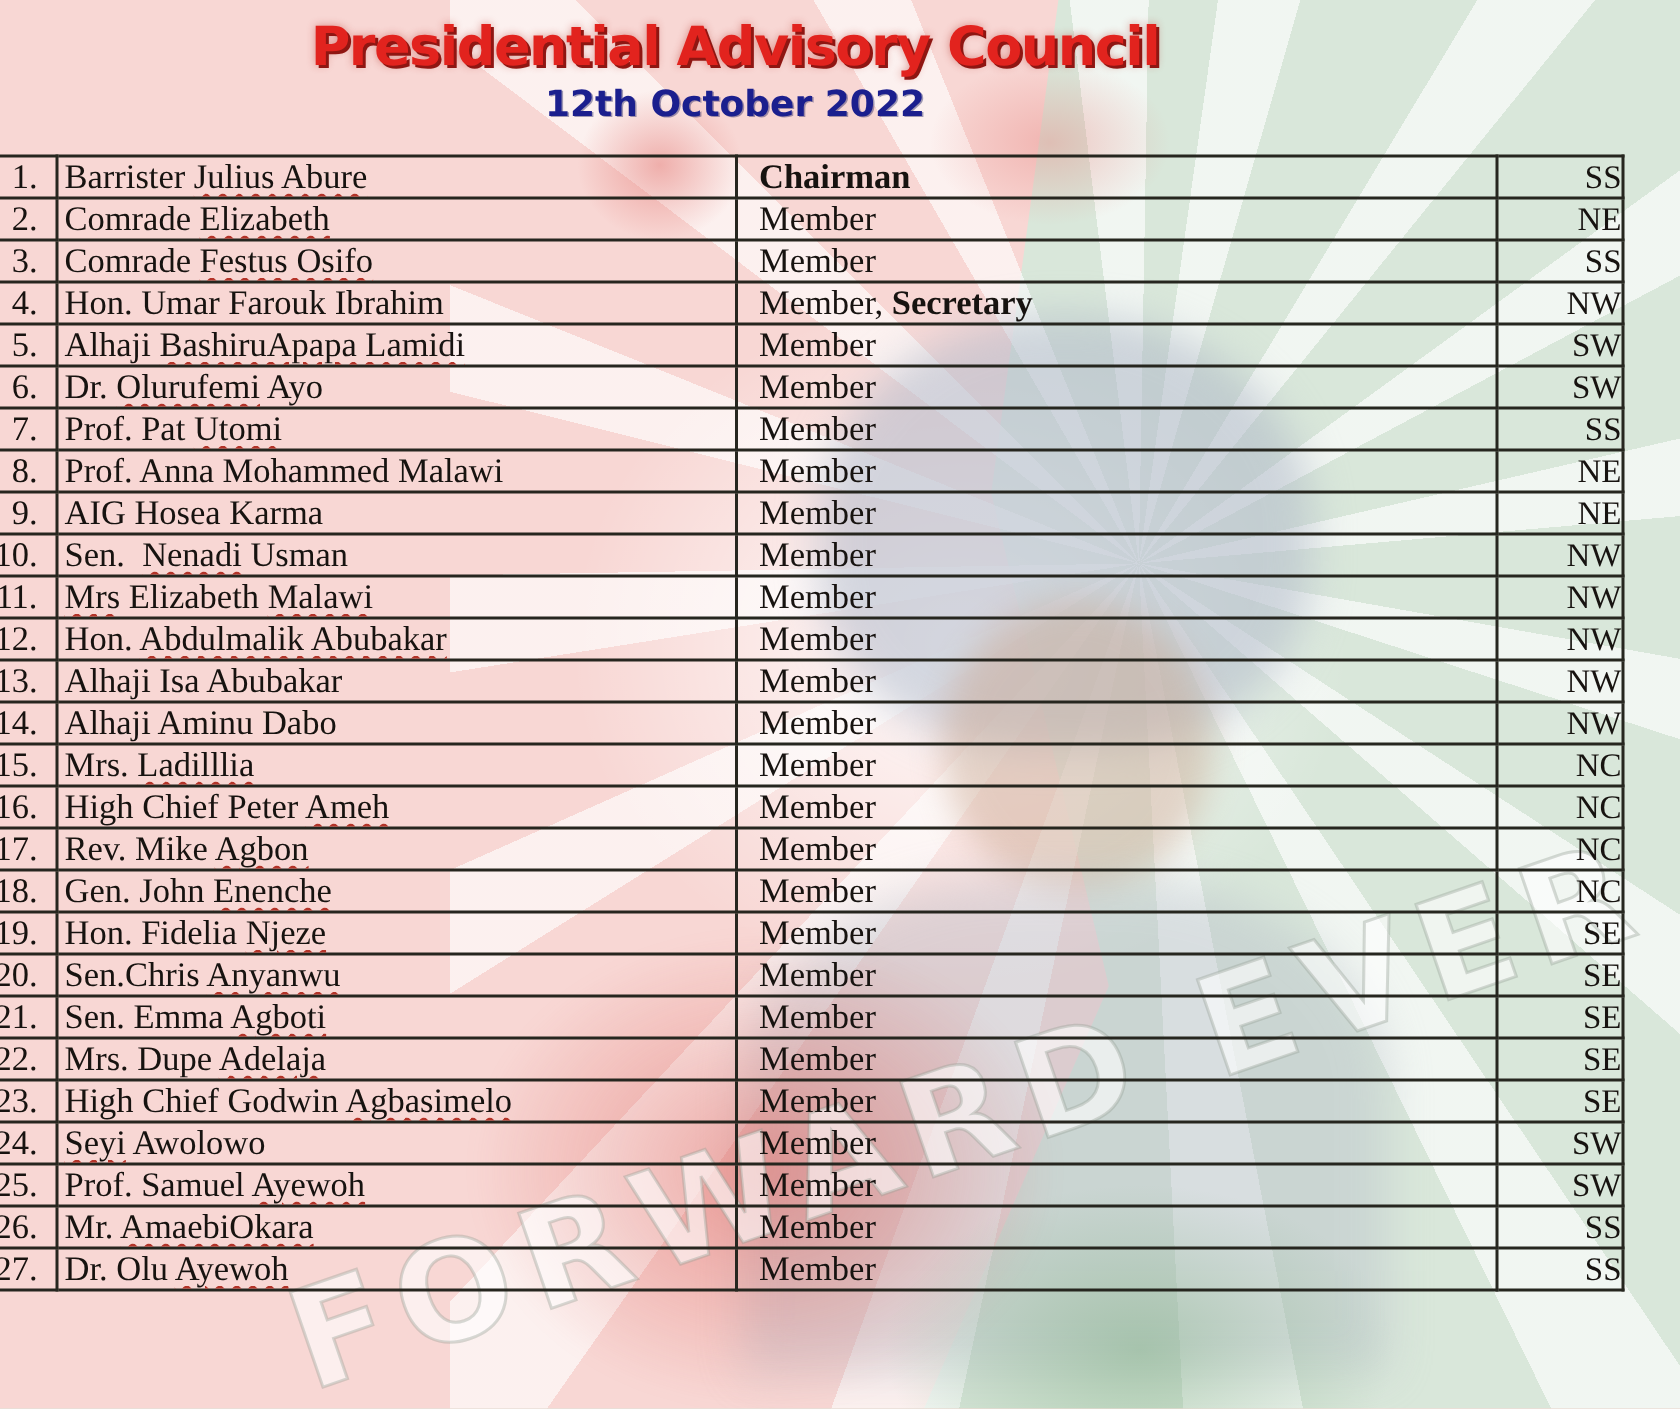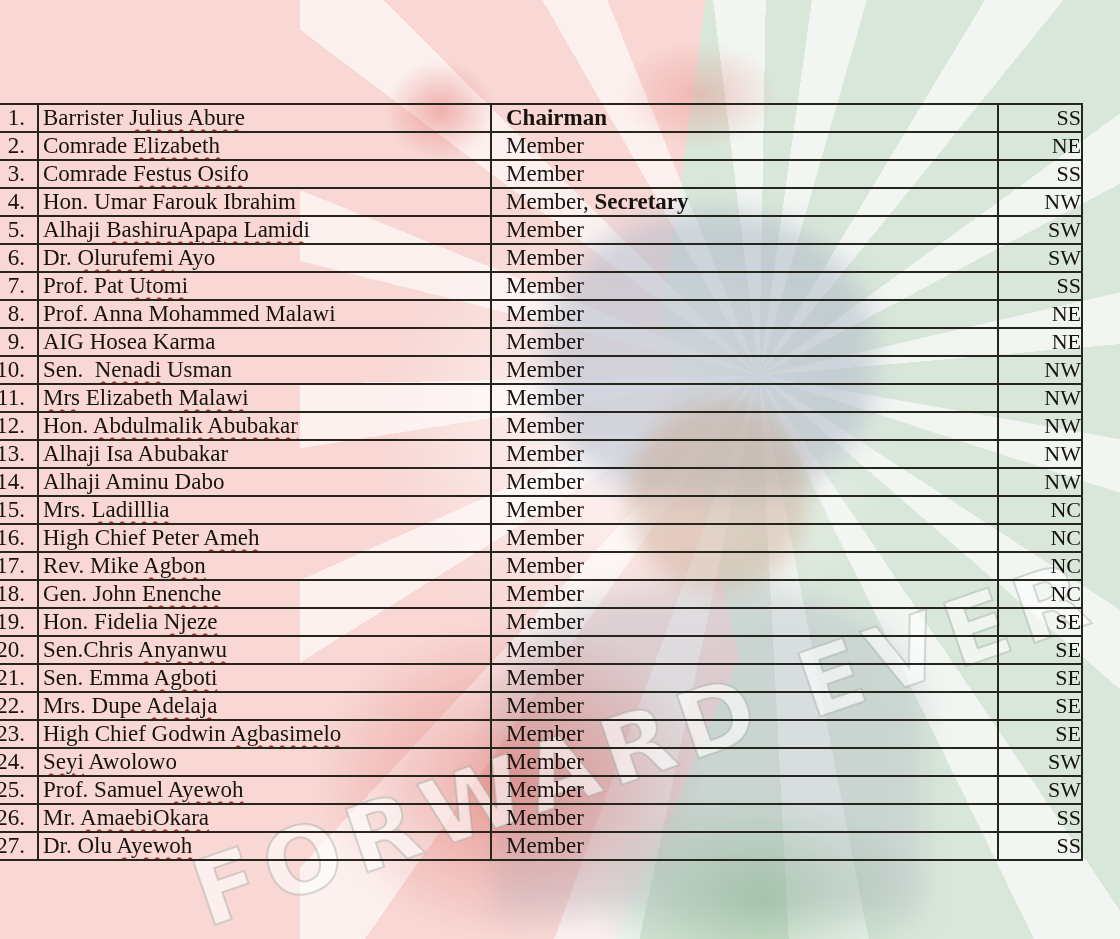--- a/index.html
+++ b/index.html
@@ -73,20 +73,22 @@
 <div class="blob blob-red-small"></div>
 <div class="blob blob-red-top"></div>
 <div class="photo-cap"></div>
 <div class="photo-face"></div>
 <div class="photo-body"></div>
 <div class="blob blob-red-umbrella"></div>
 <div class="blob blob-green-leaf"></div>
 <div class="wm-text">FORWARD EVER</div>
 
 <div class="header">
+  <div class="title">Presidential Advisory Council</div>
+  <div class="date">12th October 2022</div>
 </div>
 
 <table class="council">
   <colgroup>
     <col style="width:63px">
       <col style="width:453px">
       <col style="width:507px">
       <col style="width:84px">
   </colgroup>
   <tbody>

